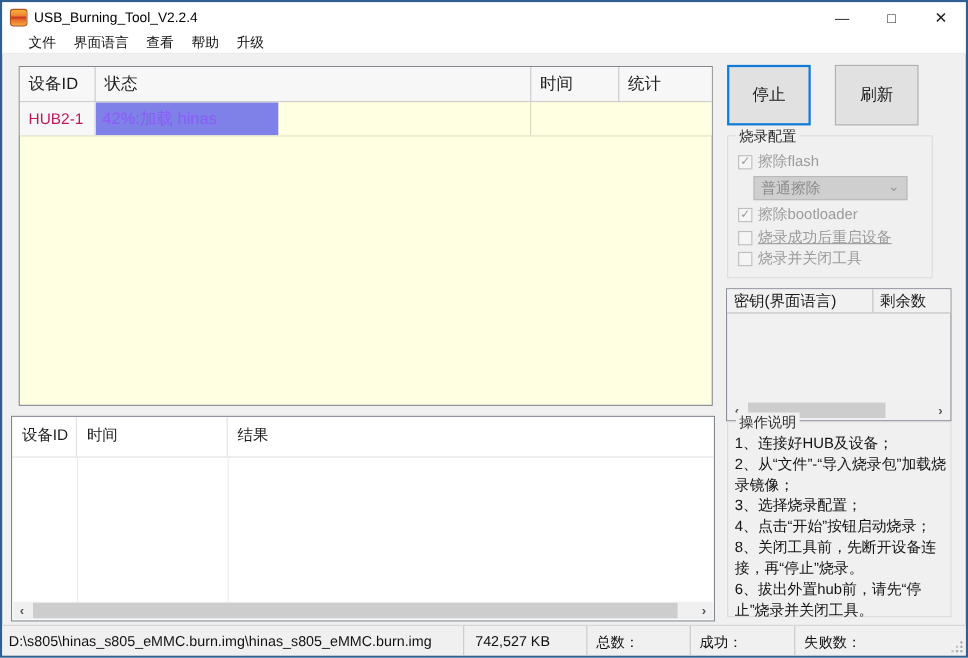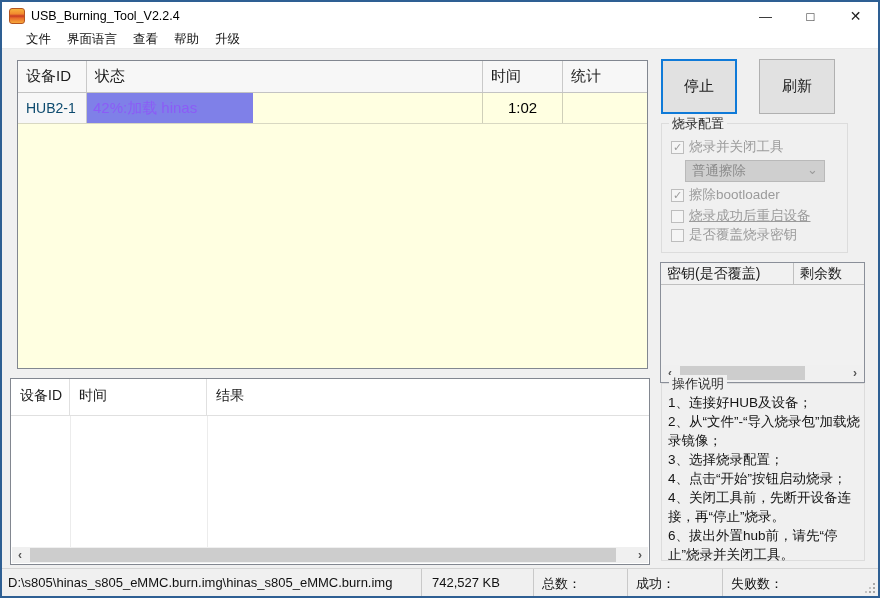--- a/index.html
+++ b/index.html
@@ -25,21 +25,21 @@
 
   
   .main-table{position:absolute;left:15px;top:58px;width:631px;height:309px;background:#ffffe1;border:1px solid #828790;}
   .mt-header{display:flex;height:32px;background:#f7f7f7;border-bottom:1px solid #c3c3c3;}
   .mt-hcell{font-size:15px;color:#1c1c1c;padding:6px 0 0 8px;border-right:1px solid #c9c9c9;overflow:hidden;white-space:nowrap;}
   .mt-hcell:last-child{border-right:none;}
   .w1{width:69px;} .w2{width:396px;} .w3{width:80px;} .w4{flex:1;}
   .mt-row{display:flex;height:31px;border-bottom:1px solid #d8d8c2;}
   .mt-cell{position:relative;border-right:1px solid #cfcfb9;overflow:hidden;white-space:nowrap;}
   .mt-cell:last-child{border-right:none;}
-  .cell-gray{background:#f7f7f7;font-size:14px;color:#0c4a6e;padding:7px 0 0 8px;border-right:1px solid #c9c9c9;}
+  .cell-gray{background:#f7f7f7;font-size:14px;color:#be185d;padding:7px 0 0 8px;border-right:1px solid #c9c9c9;}
   .cell-yellow{background:#ffffe1;}
   .progress-fill{position:absolute;left:0;top:0;bottom:0;background:#7f80e8;}
   .progress-text{position:relative;font-size:15px;color:#8b5cf6;padding:6px 0 0 6px;display:inline-block;}
   .cell-time{font-size:15px;color:#000;text-align:center;padding-top:6px;}
 
   
   .result-table{position:absolute;left:8px;top:376px;width:640px;height:187px;background:#ffffff;border:1px solid #828790;}
   .rt-header{display:flex;height:37px;border-bottom:1px solid #e0e0e0;}
   .rt-hcell{font-size:14px;color:#1c1c1c;padding:8px 0 0 9px;border-right:1px solid #e0e0e0;white-space:nowrap;overflow:hidden;}
   .rw1{width:59px;} .rw2{width:137px;} .rw3{flex:1;border-right:none;}
@@ -125,78 +125,77 @@
       <div class="mt-hcell w2">状态</div>
       <div class="mt-hcell w3">时间</div>
       <div class="mt-hcell w4">统计</div>
     </div>
     <div class="mt-row">
       <div class="mt-cell cell-gray w1">HUB2-1</div>
       <div class="mt-cell cell-yellow w2">
         <div class="progress-fill" style="width: 42%; background: rgb(127, 128, 232);"></div>
         <span class="progress-text">42%:加载 hinas</span>
       </div>
-      <div class="mt-cell cell-yellow cell-time w3">1:02</div>
       <div class="mt-cell cell-yellow w4"></div>
     </div>
   </div>
 
   <button class="btn focused btn-stop">停止</button>
   <button class="btn btn-refresh">刷新</button>
 
   <div class="groupbox burn-config">
     <span class="legend">烧录配置</span>
     <label class="check-row row-flash">
       <span class="cb checked">
           <span class="mark">✓</span>
         </span>
-      <span>烧录并关闭工具</span>
+      <span>擦除flash</span>
     </label>
     <div class="select">
       <span>普通擦除</span>
       <span class="chev">⌄</span>
     </div>
     <label class="check-row row-boot">
       <span class="cb checked">
           <span class="mark">✓</span>
         </span>
       <span>擦除bootloader</span>
     </label>
     <label class="check-row row-reboot">
       <span class="cb"></span>
       <span>烧录成功后重启设备</span>
     </label>
     <label class="check-row row-key">
       <span class="cb"></span>
-      <span>是否覆盖烧录密钥</span>
+      <span>烧录并关闭工具</span>
     </label>
   </div>
 
   <div class="key-table">
     <div class="kt-header">
-      <div class="kt-hcell kw1">密钥(是否覆盖)</div>
+      <div class="kt-hcell kw1">密钥(界面语言)</div>
       <div class="kt-hcell kw2">剩余数</div>
     </div>
     <div class="hscroll">
       <span class="hs-arrow">‹</span>
       <div class="hs-track">
           <div class="hs-thumb kt-thumb"></div>
         </div>
       <span class="hs-arrow">›</span>
     </div>
   </div>
 
   <div class="groupbox instructions">
     <span class="legend">操作说明</span>
     <div class="inst-lines">
       <div>1、连接好HUB及设备；</div>
       <div>2、从“文件”-“导入烧录包”加载烧录镜像；</div>
       <div>3、选择烧录配置；</div>
       <div>4、点击“开始”按钮启动烧录；</div>
-      <div>4、关闭工具前，先断开设备连接，再“停止”烧录。</div>
+      <div>8、关闭工具前，先断开设备连接，再“停止”烧录。</div>
       <div>6、拔出外置hub前，请先“停止”烧录并关闭工具。</div>
     </div>
   </div>
 
   <div class="result-table">
     <div class="rt-header">
       <div class="rt-hcell rw1">设备ID</div>
       <div class="rt-hcell rw2">时间</div>
       <div class="rt-hcell rw3">结果</div>
     </div>

